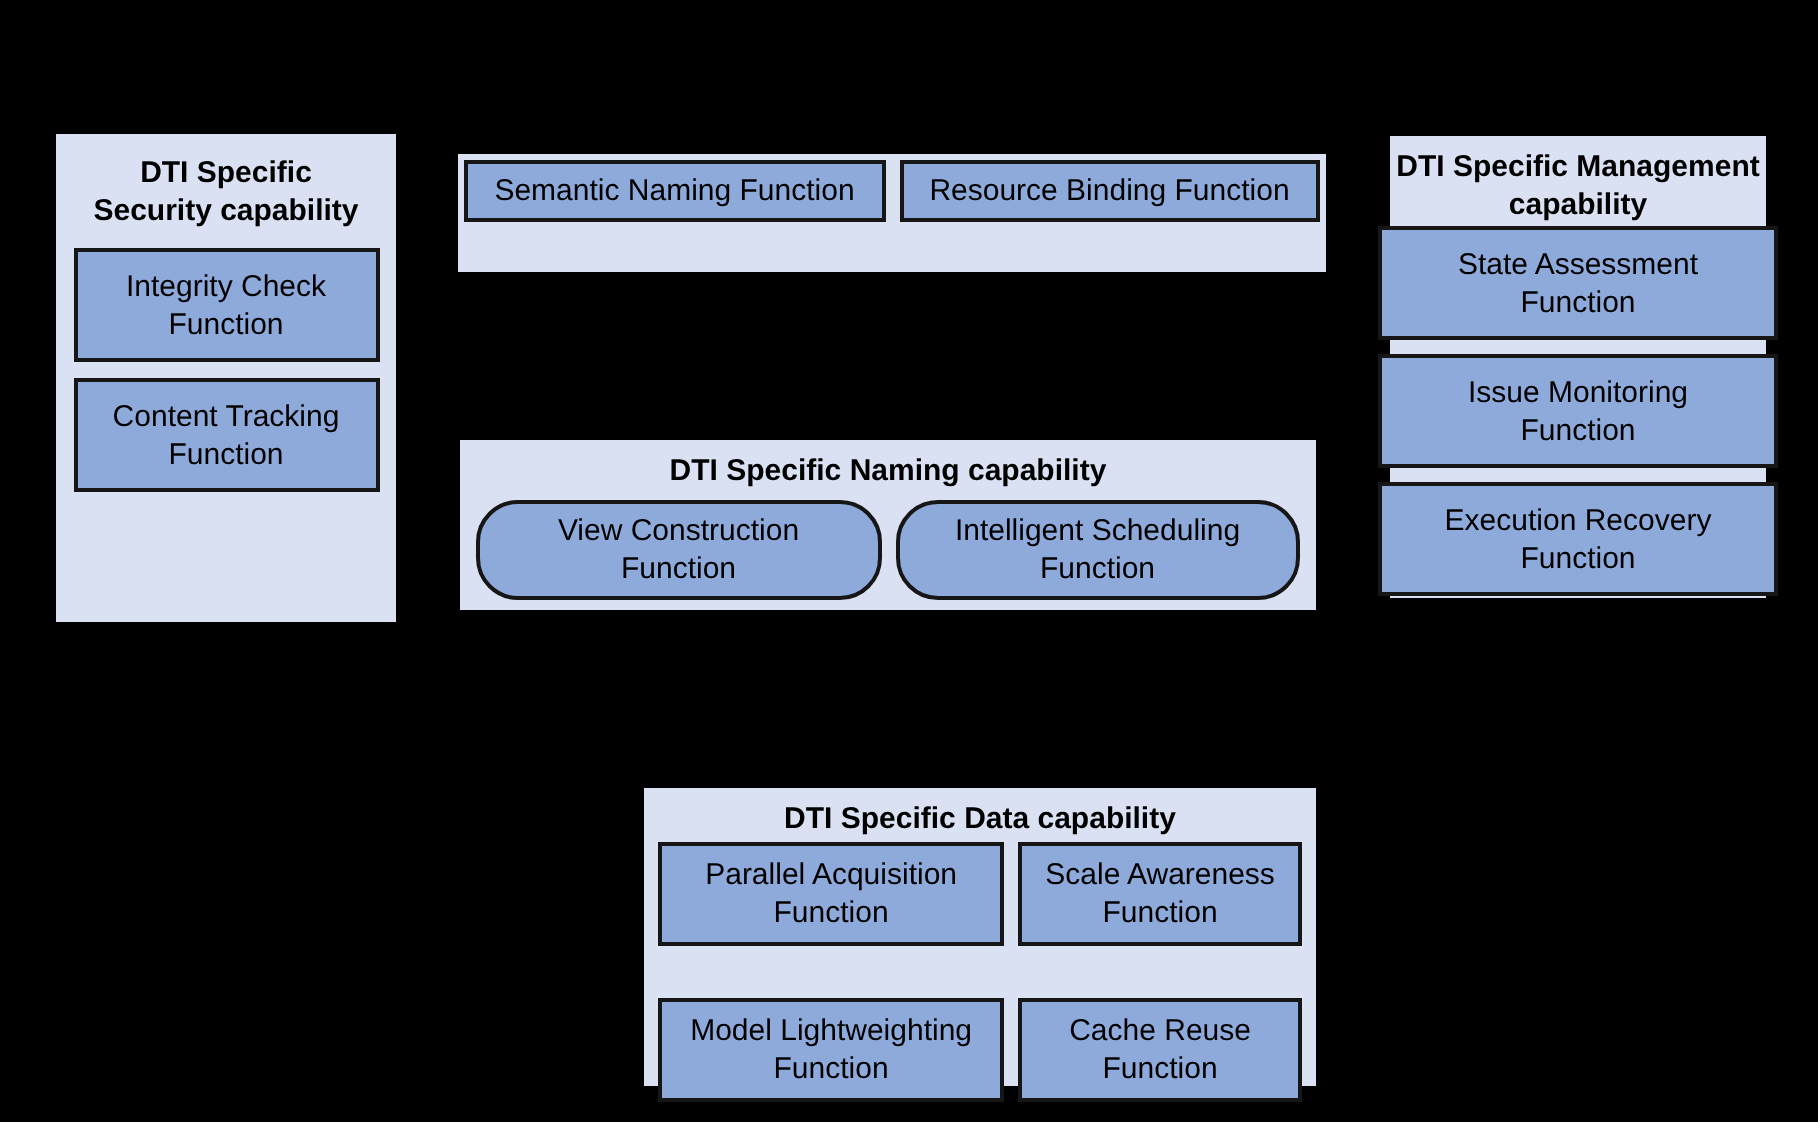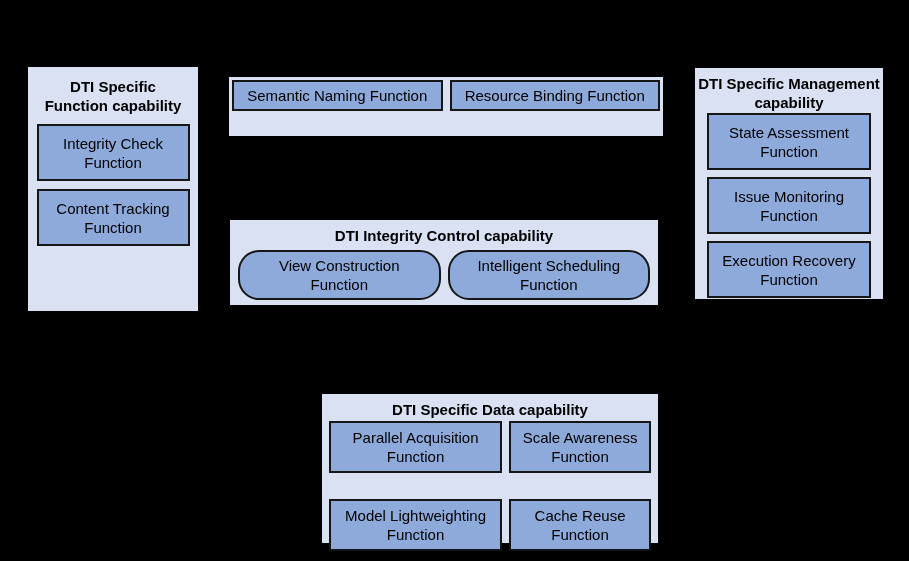--- a/index.html
+++ b/index.html
@@ -45,21 +45,21 @@
   
   #naming{left:227px;top:75px;width:438px;height:63px;padding:3px 3px;}
   #naming .group-title{line-height:20px;margin-bottom:2px;}
   #naming .row{flex:1;}
   #naming .fbox{flex:1;height:31px;}
 
   
   #management{left:693px;top:66px;width:192px;height:235px;padding:6px 0 2px;}
   #management .group-title{margin-bottom:1px;}
   #management .col{gap:7px;}
-  #management .fbox{width:164px;height:57px;text-align:center;}
+  #management .fbox{width:200px;height:57px;text-align:center;}
 
   
   #control{left:228px;top:218px;width:432px;height:89px;padding:6px 8px 5px;}
   #control .group-title{margin-bottom:5px;}
   #control .fbox{flex:1;height:50px;border-radius:21px;}
 
   
   #data{left:320px;top:392px;width:340px;height:153px;padding:6px 7px 8px;}
   #data .group-title{margin-bottom:2px;}
   #data .grid{
@@ -67,21 +67,21 @@
   }
   #data .fbox{height:52px;}
 </style>
 </head>
 <body>
 
 <div class="canvas">
 
   <section class="group" id="security">
     <h3 class="group-title">DTI Specific
-Function capability</h3>
+Security capability</h3>
     <div class="col">
       <div class="fbox">Integrity Check
 Function</div>
       <div class="fbox">Content Tracking
 Function</div>
     </div>
   </section>
 
   <section class="group" id="naming">
     <div class="row">
@@ -97,21 +97,21 @@
       <div class="fbox">State Assessment
 Function</div>
       <div class="fbox">Issue Monitoring
 Function</div>
       <div class="fbox">Execution Recovery
 Function</div>
     </div>
   </section>
 
   <section class="group" id="control">
-    <h3 class="group-title">DTI Integrity Control capability</h3>
+    <h3 class="group-title">DTI Specific Naming capability</h3>
     <div class="row">
       <div class="fbox">View Construction
 Function</div>
       <div class="fbox">Intelligent Scheduling
 Function</div>
     </div>
   </section>
 
   <section class="group" id="data">
     <h3 class="group-title">DTI Specific Data capability</h3>

